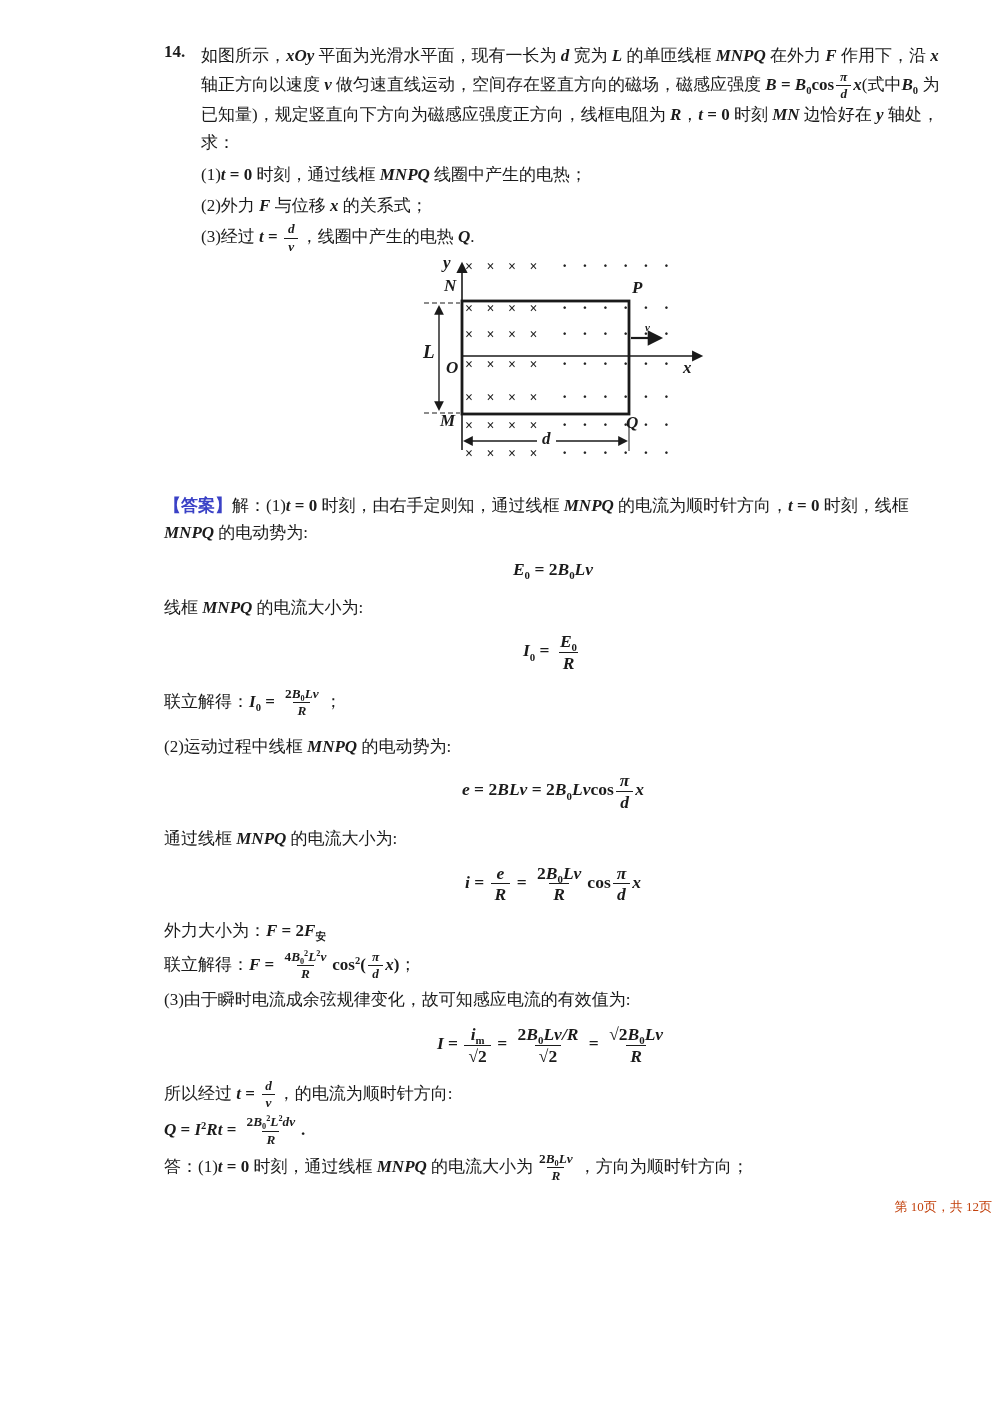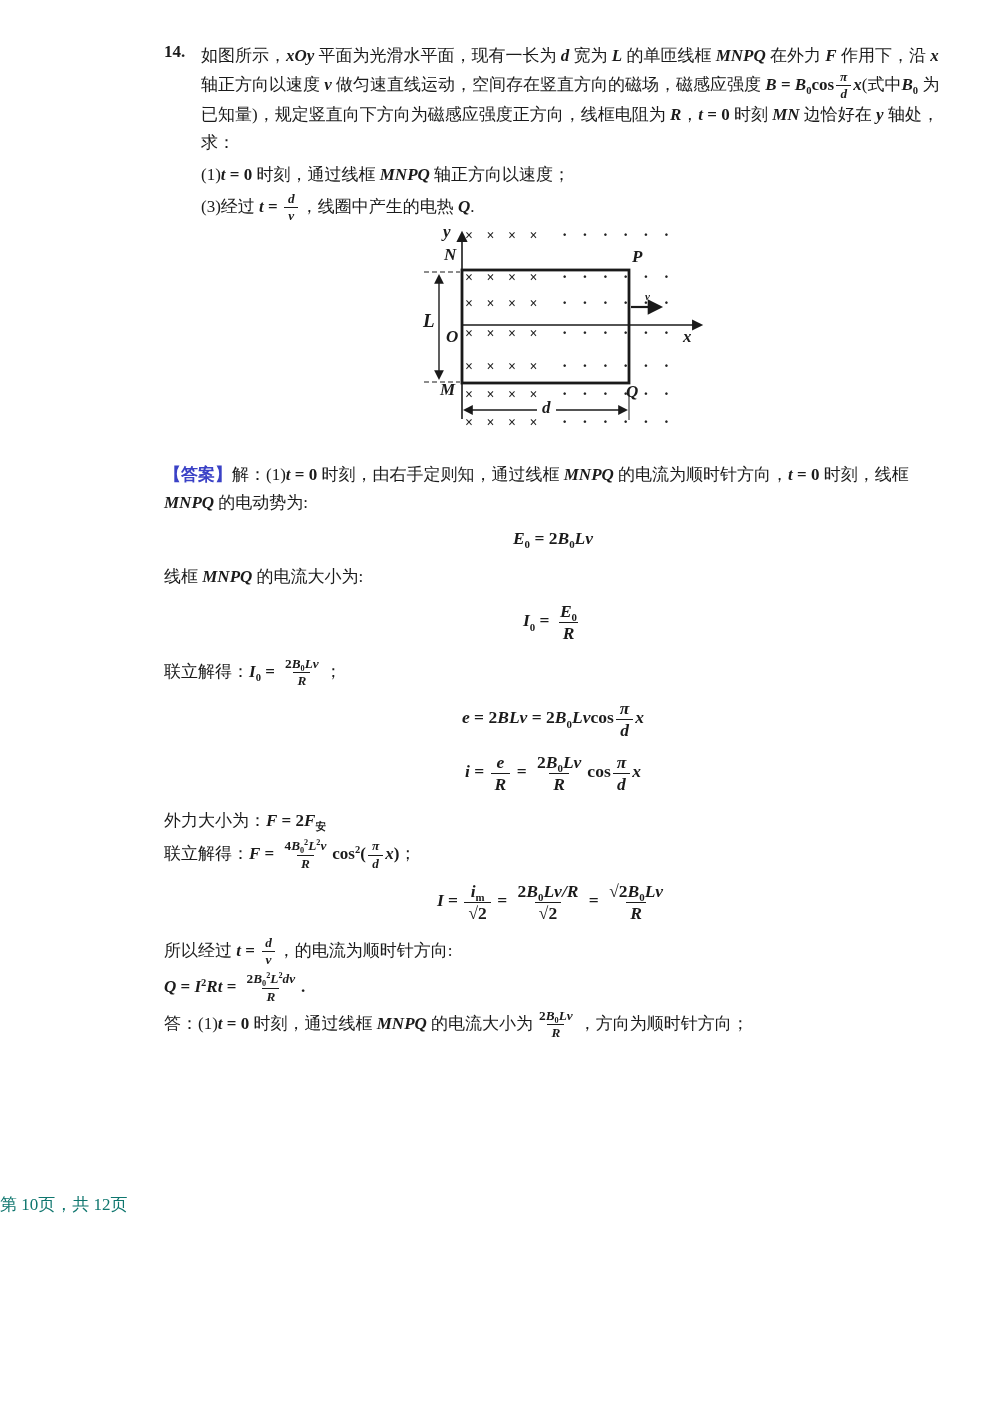--- a/index.html
+++ b/index.html
@@ -42,36 +42,37 @@
   .figure svg{position:absolute;left:0;top:0;}
   .fl{position:absolute;font-style:italic;font-weight:600;font-size:17px;line-height:1;}
   .fl-big{font-size:19px;}
   .fl-small{font-size:11px;}
   .fl-dlabel{background:#ffffff;padding:0 5px;}
   .fx{position:absolute;left:46px;font-size:14px;font-weight:700;word-spacing:10px;
       line-height:1;color:#222;letter-spacing:0;white-space:nowrap;}
   .fdot{position:absolute;left:143px;font-size:16px;font-weight:700;word-spacing:11px;
       line-height:0.8;color:#222;white-space:nowrap;}
 
-  .footer{position:absolute;left:0;right:0;bottom:26px;text-align:left;
-      font-size:17px;color:#0f766e;}
+  .footer{position:absolute;left:0;right:0;bottom:26px;text-align:right;
+      font-size:13px;color:#c2410c;}
 </style>
 </head>
 <body>
 
 <div class="page">
   <div class="content">
 
     <div class="problem-item">
       <span class="pnum">14.</span>
       <div class="para"><span class="cn">如图所示，</span><span class="mi">xOy</span><span class="cn"> 平面为光滑水平面，现有一长为 </span><span class="mi">d</span><span class="cn"> 宽为 </span><span class="mi">L</span><span class="cn"> 的单匝线框 </span><span class="mi">MNPQ</span><span class="cn"> 在外力 </span><span class="mi">F</span><span class="cn"> 作用下，沿 </span><span class="mi">x</span><span class="cn"> 轴正方向以速度 </span><span class="mi">v</span><span class="cn"> 做匀速直线运动，空间存在竖直方向的磁场，磁感应强度 </span><span class="mi">B</span><span class="rm"> = </span><span class="mi">B</span><sub>0</sub><span class="rm">cos</span><span class="frac">
             <span class="fn"><span class="mi">π</span></span>
             <span class="fd"><span class="mi">d</span></span>
           </span><span class="mi">x</span><span class="cn">(式中</span><span class="mi">B</span><sub>0</sub><span class="cn"> 为已知量)，规定竖直向下方向为磁感应强度正方向，线框电阻为 </span><span class="mi">R</span><span class="cn">，</span><span class="mi">t</span><span class="rm"> = 0</span><span class="cn"> 时刻 </span><span class="mi">MN</span><span class="cn"> 边恰好在 </span><span class="mi">y</span><span class="cn"> 轴处，求：</span></div>
-      <div class="para subq"><span class="cn">(1)</span><span class="mi">t</span><span class="rm"> = 0</span><span class="cn"> 时刻，通过线框 </span><span class="mi">MNPQ</span><span class="cn"> 轴正方向以速度；</span></div>
+      <div class="para subq"><span class="cn">(1)</span><span class="mi">t</span><span class="rm"> = 0</span><span class="cn"> 时刻，通过线框 </span><span class="mi">MNPQ</span><span class="cn"> 线圈中产生的电热；</span></div>
+      <div class="para subq"><span class="cn">(2)外力 </span><span class="mi">F</span><span class="cn"> 与位移 </span><span class="mi">x</span><span class="cn"> 的关系式；</span></div>
       <div class="para subq mt-sm"><span class="cn">(3)经过 </span><span class="mi">t</span><span class="rm"> = </span><span class="frac">
             <span class="fn"><span class="mi">d</span></span>
             <span class="fd"><span class="mi">v</span></span>
           </span><span class="cn">，线圈中产生的电热 </span><span class="mi">Q</span><span class="cn">.</span></div>
 
       <div class="figure">
         <svg width="302" height="220" viewBox="0 0 302 220">
           <defs>
             <marker id="ah" viewBox="0 0 10 10" refX="8" refY="5" markerWidth="9" markerHeight="7" orient="auto-start-reverse">
               <path d="M0,0 L10,5 L0,10 z" fill="#1a1a1a"></path>
@@ -131,42 +132,45 @@
       <div class="fline"><span class="mi">E</span><sub>0</sub><span class="rm"> = 2</span><span class="mi">B</span><sub>0</sub><span class="mi">Lv</span></div>
       <div class="para"><span class="cn">线框 </span><span class="mi">MNPQ</span><span class="cn"> 的电流大小为:</span></div>
       <div class="fline"><span class="mi">I</span><sub>0</sub><span class="rm"> = </span><span class="frac">
             <span class="fn"><span class="mi">E</span><sub>0</sub></span>
             <span class="fd"><span class="mi">R</span></span>
           </span></div>
       <div class="para mt-md"><span class="cn">联立解得：</span><span class="mi">I</span><sub>0</sub><span class="rm"> = </span><span class="frac">
             <span class="fn"><span class="rm">2</span><span class="mi">B</span><sub>0</sub><span class="mi">Lv</span></span>
             <span class="fd"><span class="mi">R</span></span>
           </span><span class="cn">；</span></div>
+      <div class="para mt-md"><span class="cn">(2)运动过程中线框 </span><span class="mi">MNPQ</span><span class="cn"> 的电动势为:</span></div>
       <div class="fline"><span class="mi">e</span><span class="rm"> = 2</span><span class="mi">BLv</span><span class="rm"> = 2</span><span class="mi">B</span><sub>0</sub><span class="mi">Lv</span><span class="rm">cos</span><span class="frac">
             <span class="fn"><span class="mi">π</span></span>
             <span class="fd"><span class="mi">d</span></span>
           </span><span class="mi">x</span></div>
+      <div class="para"><span class="cn">通过线框 </span><span class="mi">MNPQ</span><span class="cn"> 的电流大小为:</span></div>
       <div class="fline"><span class="mi">i</span><span class="rm"> = </span><span class="frac">
             <span class="fn"><span class="mi">e</span></span>
             <span class="fd"><span class="mi">R</span></span>
           </span><span class="rm"> = </span><span class="frac">
             <span class="fn"><span class="rm">2</span><span class="mi">B</span><sub>0</sub><span class="mi">Lv</span></span>
             <span class="fd"><span class="mi">R</span></span>
           </span><span class="rm">cos</span><span class="frac">
             <span class="fn"><span class="mi">π</span></span>
             <span class="fd"><span class="mi">d</span></span>
           </span><span class="mi">x</span></div>
       <div class="para mt-lg"><span class="cn">外力大小为：</span><span class="mi">F</span><span class="rm"> = 2</span><span class="mi">F</span><sub>安</sub></div>
       <div class="para mt-lg"><span class="cn">联立解得：</span><span class="mi">F</span><span class="rm"> = </span><span class="frac">
             <span class="fn"><span class="rm">4</span><span class="mi">B</span><sub>0</sub><sup>2</sup><span class="mi">L</span><sup>2</sup><span class="mi">v</span></span>
             <span class="fd"><span class="mi">R</span></span>
           </span><span class="rm">cos</span><sup>2</sup><span class="rm">(</span><span class="frac">
             <span class="fn"><span class="mi">π</span></span>
             <span class="fd"><span class="mi">d</span></span>
           </span><span class="mi">x</span><span class="rm">)</span><span class="cn">；</span></div>
+      <div class="para mt-sm"><span class="cn">(3)由于瞬时电流成余弦规律变化，故可知感应电流的有效值为:</span></div>
       <div class="fline"><span class="mi">I</span><span class="rm"> = </span><span class="frac">
             <span class="fn"><span class="mi">i</span><sub>m</sub></span>
             <span class="fd"><span class="rm">√2</span></span>
           </span><span class="rm"> = </span><span class="frac">
             <span class="fn"><span class="rm">2</span><span class="mi">B</span><sub>0</sub><span class="mi">Lv</span><span class="mi">/R</span></span>
             <span class="fd"><span class="rm">√2</span></span>
           </span><span class="rm"> = </span><span class="frac">
             <span class="fn"><span class="rm">√2</span><span class="mi">B</span><sub>0</sub><span class="mi">Lv</span></span>
             <span class="fd"><span class="mi">R</span></span>
           </span></div>

